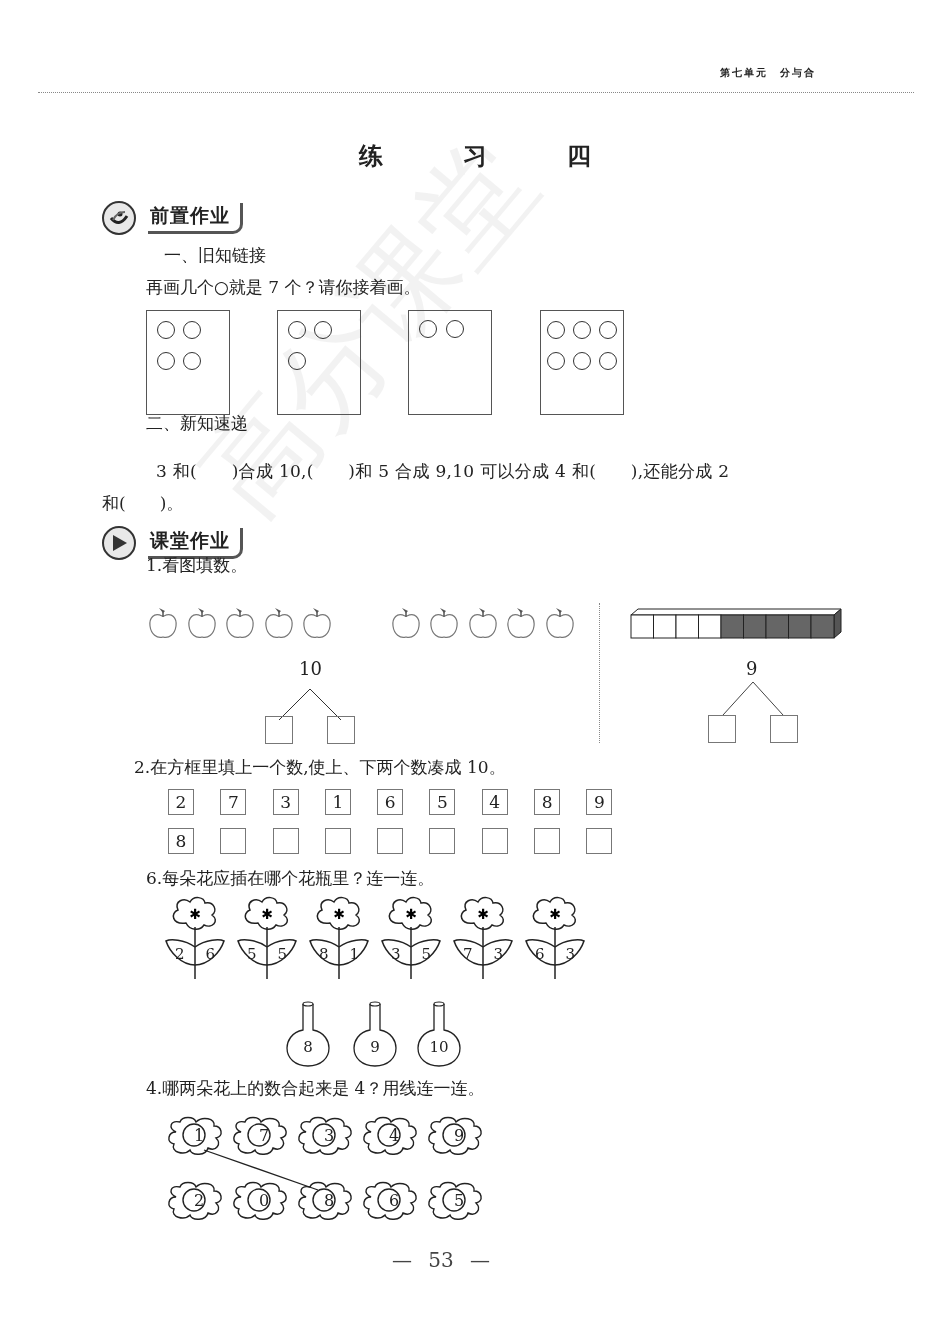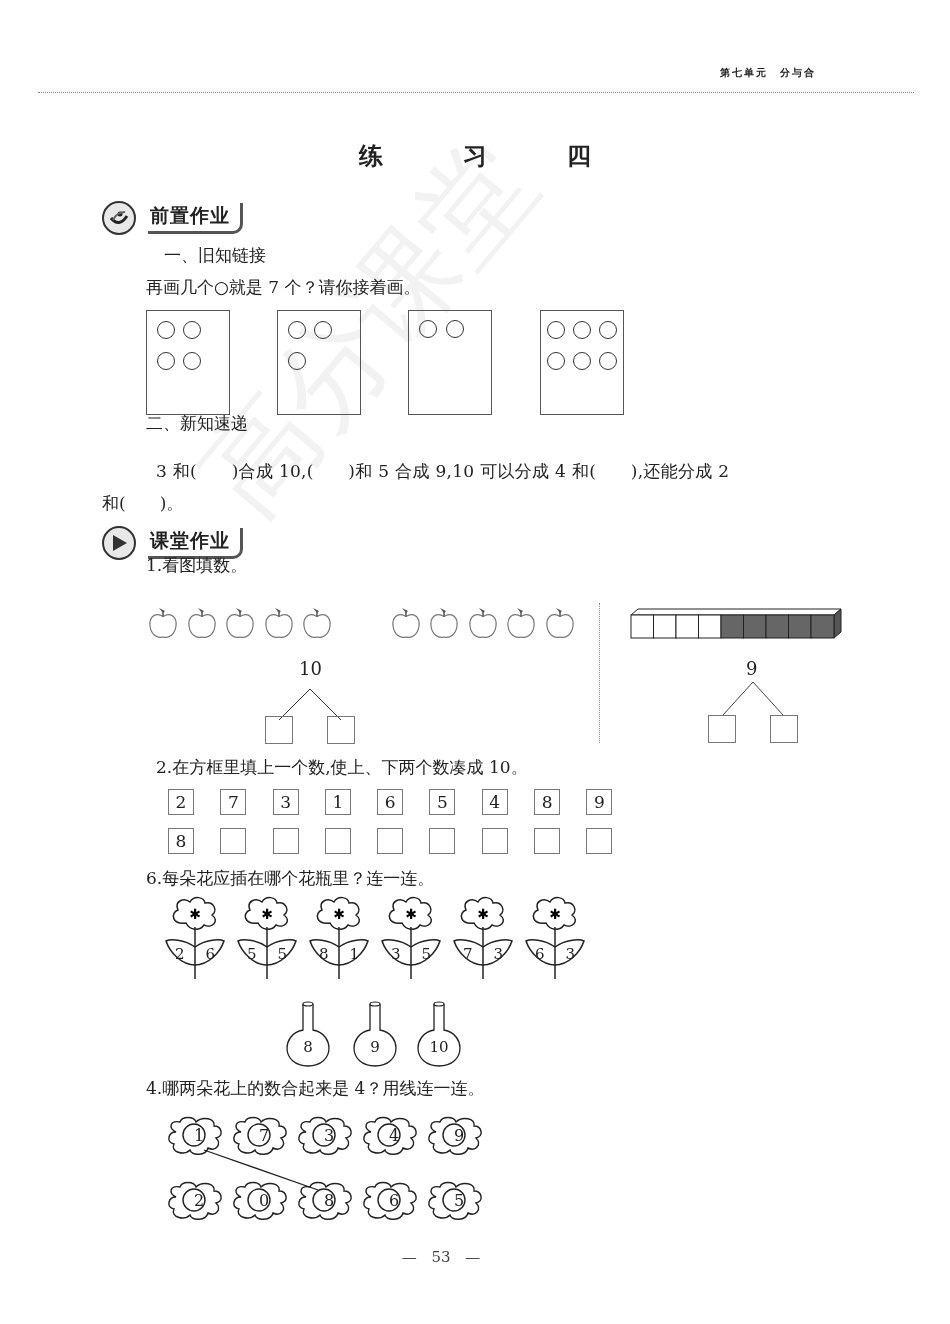--- a/index.html
+++ b/index.html
@@ -132,21 +132,21 @@
   <rect x="183" y="7" width="23" height="23" fill="#666" stroke="#222"></rect>
 </svg>
 <div class="abs txt" style="left:746px; top:658px; font-size:18px;">9</div>
 <svg class="abs" style="left:700px; top:680px;" width="120" height="40">
   <line x1="53" y1="2" x2="23" y2="35" stroke="#444"></line>
     <line x1="53" y1="2" x2="83" y2="35" stroke="#444"></line>
 </svg>
 <div class="abs answer-sq" style="left:708px; top:715px;"></div>
 <div class="abs answer-sq" style="left:770px; top:715px;"></div>
 
-<div class="abs txt" style="left:156px; top:756px;">2.在方框里填上一个数,使上、下两个数凑成 10。</div>
+<div class="abs txt" style="left:134px; top:756px;">2.在方框里填上一个数,使上、下两个数凑成 10。</div>
 <div class="abs" style="left:168px; top:789px; display:flex; gap:26.3px;">
   <div class="numbox">2</div>
   <div class="numbox">7</div>
   <div class="numbox">3</div>
   <div class="numbox">1</div>
   <div class="numbox">6</div>
   <div class="numbox">5</div>
   <div class="numbox">4</div>
   <div class="numbox">8</div>
   <div class="numbox">9</div>
@@ -245,13 +245,13 @@
 <div class="abs" style="left:249px; top:1126px; width:30px; text-align:center; font-size:16px;">7</div>
 <div class="abs" style="left:314px; top:1126px; width:30px; text-align:center; font-size:16px;">3</div>
 <div class="abs" style="left:379px; top:1126px; width:30px; text-align:center; font-size:16px;">4</div>
 <div class="abs" style="left:444px; top:1126px; width:30px; text-align:center; font-size:16px;">9</div>
 <div class="abs" style="left:184px; top:1191px; width:30px; text-align:center; font-size:16px;">2</div>
 <div class="abs" style="left:249px; top:1191px; width:30px; text-align:center; font-size:16px;">0</div>
 <div class="abs" style="left:314px; top:1191px; width:30px; text-align:center; font-size:16px;">8</div>
 <div class="abs" style="left:379px; top:1191px; width:30px; text-align:center; font-size:16px;">6</div>
 <div class="abs" style="left:444px; top:1191px; width:30px; text-align:center; font-size:16px;">5</div>
 
-<div class="abs" style="left:0; width:882px; top:1248px; text-align:center; font-size:15px; color:#444; word-spacing:10px;">— 53 —</div>
+<div class="abs" style="left:0; width:882px; top:1248px; text-align:center; font-size:20px; color:#444; word-spacing:10px;">— 53 —</div>
 
 </body></html>

